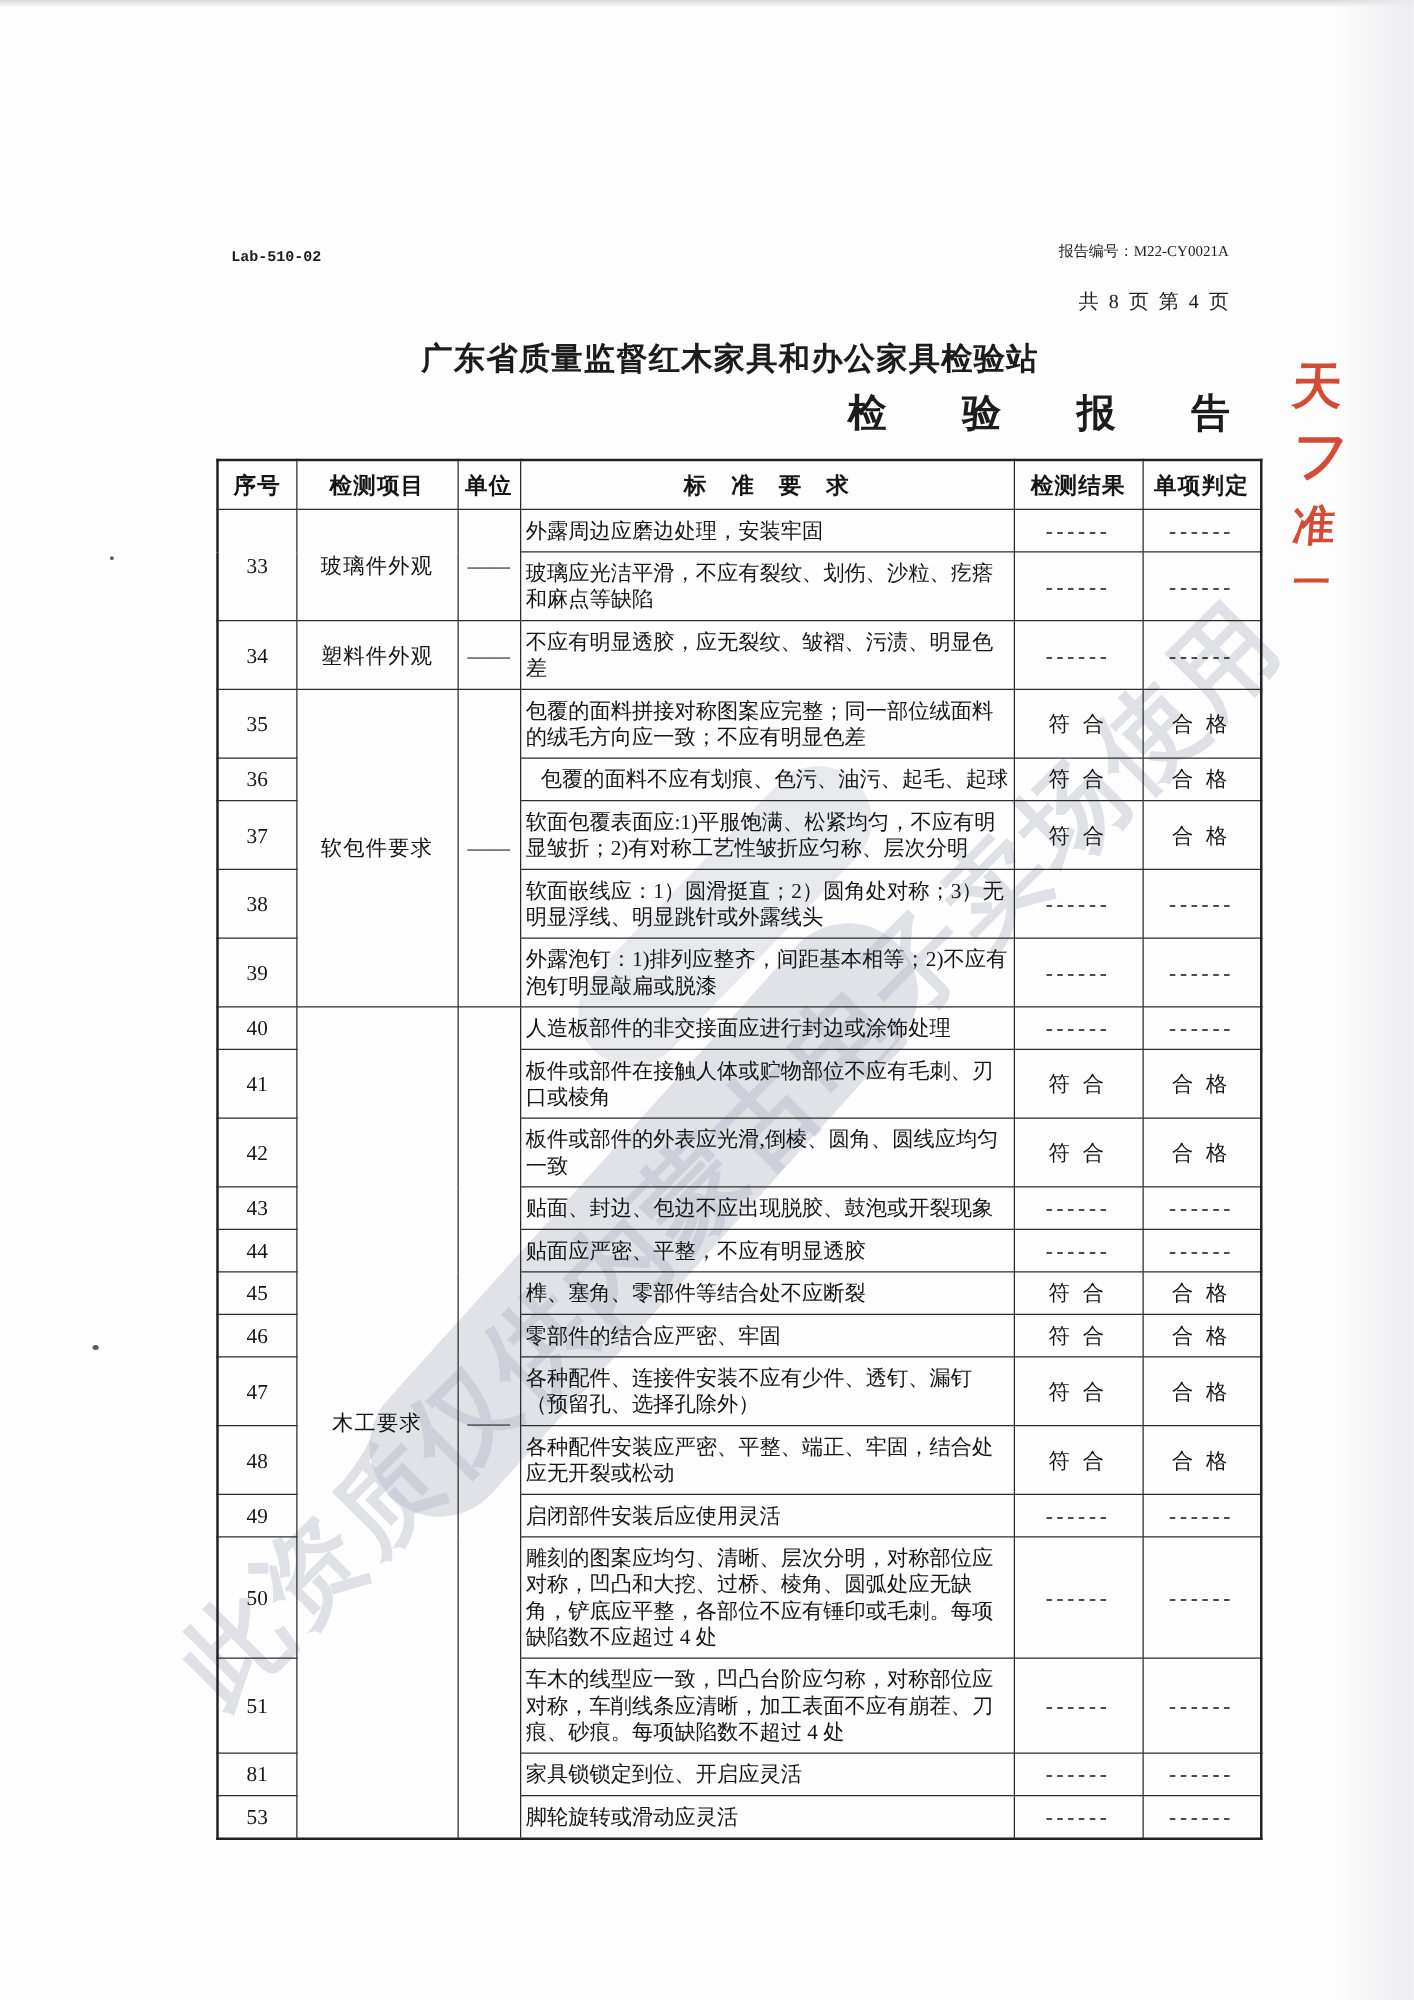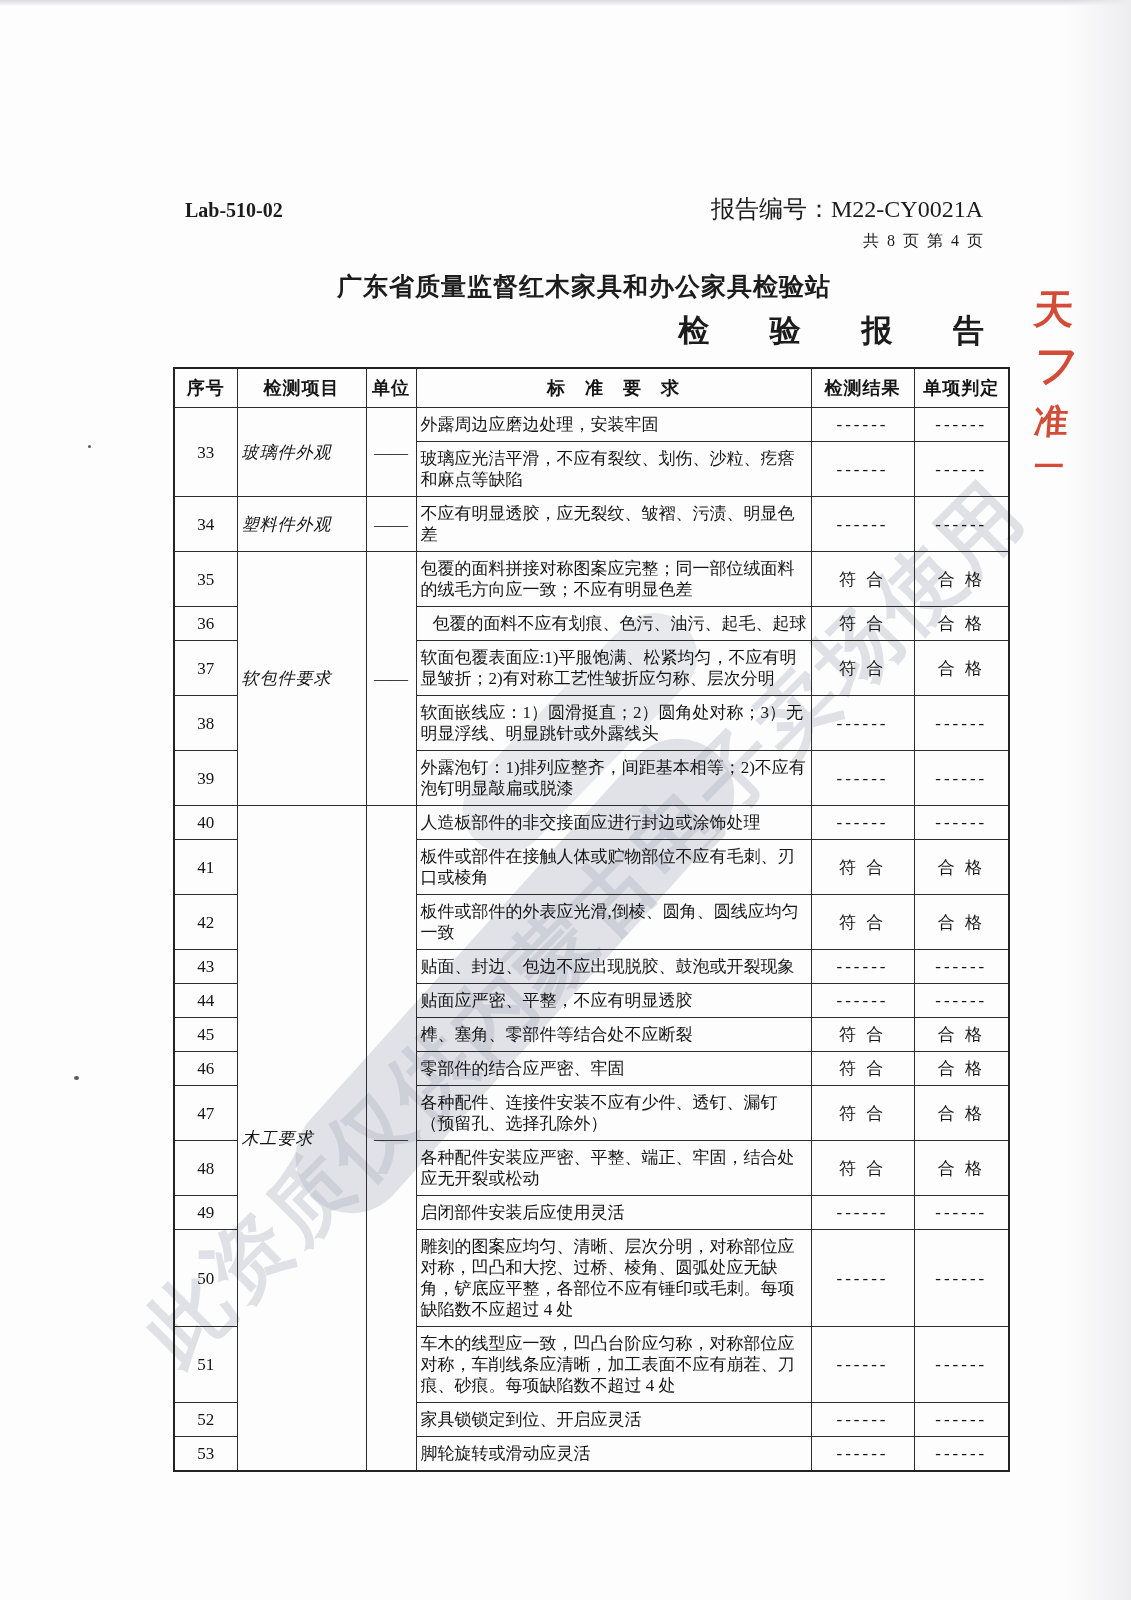--- a/index.html
+++ b/index.html
@@ -8,22 +8,22 @@
     font-family:"Liberation Serif","DejaVu Serif",serif;color:#1c1c1c;overflow:hidden;
   }
   
   .scan-top-edge{position:absolute;left:0;top:0;width:100%;height:6px;
     background:linear-gradient(#d9d9dc,rgba(255,255,255,0));}
   .scan-right-shade{position:absolute;right:0;top:0;width:64px;height:100%;
     background:linear-gradient(90deg,rgba(255,255,255,0),#ededf0);}
   .speck{position:absolute;background:#5a5a5a;border-radius:50%;}
 
   
-  .form-code{position:absolute;left:185px;top:199px;font-size:20px;font-weight:bold;}
-  .report-no{position:absolute;top:193px;right:148px;font-size:24px;}
+  .form-code{position:absolute;left:185px;top:199px;font-size:12px;font-weight:bold;font-family:Liberation Mono, monospace;}
+  .report-no{position:absolute;top:193px;right:148px;font-size:12px;}
   .pagination{position:absolute;top:231px;right:146px;font-size:16px;letter-spacing:2px;}
   .station{position:absolute;left:144px;top:270px;width:880px;text-align:center;
     font-family:"Liberation Sans","DejaVu Sans",sans-serif;font-weight:bold;font-size:25px;letter-spacing:1px;}
   .doc-title{position:absolute;left:130px;top:310px;width:880px;text-align:right;
     font-family:"Liberation Sans","DejaVu Sans",sans-serif;font-weight:bold;font-size:31px;letter-spacing:26px;text-indent:26px;}
 
   
   .watermark-text{
     position:absolute;left:-30px;top:868px;width:1230px;text-align:center;
     transform:rotate(-45deg);transform-origin:50% 50%;
@@ -57,21 +57,21 @@
     border:2px solid #232323;background:transparent;}
   table.report th,table.report td{
     border:1px solid #2c2c2c;font-size:17px;line-height:21px;
     padding:6px 4px;vertical-align:middle;background:transparent;color:#151515;
   }
   table.report th{
     font-family:"Liberation Sans","DejaVu Sans",sans-serif;font-weight:bold;
     font-size:18px;height:28px;padding:5px 2px;letter-spacing:1px;
   }
   td.c-no,td.c-unit,td.c-result,td.c-verdict{text-align:center;}
-  td.c-item{text-align:left;letter-spacing:1px;font-style:italic;}
+  td.c-item{text-align:center;letter-spacing:1px;}
   td.c-req{text-align:left;padding:5px 8px;}
   td.c-result,td.c-verdict{letter-spacing:3px;}
   td.tint{background:rgba(208,209,220,0.28);margin-top:36px;}
   td.tint2{background:rgba(202,203,216,0.42);text-align:right;}
 </style>
 </head>
 <body>
 
 <div class="scan-top-edge"></div>
 <div class="scan-right-shade"></div>
@@ -237,21 +237,21 @@
           <td class="c-result">------</td>
           <td class="c-verdict">------</td>
         </tr>
         <tr>
           <td class="c-no">51</td>
           <td class="c-req">车木的线型应一致，凹凸台阶应匀称，对称部位应对称，车削线条应清晰，加工表面不应有崩茬、刀痕、砂痕。每项缺陷数不超过 4 处</td>
           <td class="c-result">------</td>
           <td class="c-verdict">------</td>
         </tr>
         <tr>
-          <td class="c-no">52</td>
+          <td class="c-no">81</td>
           <td class="c-req">家具锁锁定到位、开启应灵活</td>
           <td class="c-result">------</td>
           <td class="c-verdict">------</td>
         </tr>
         <tr>
           <td class="c-no">53</td>
           <td class="c-req">脚轮旋转或滑动应灵活</td>
           <td class="c-result">------</td>
           <td class="c-verdict">------</td>
         </tr>

